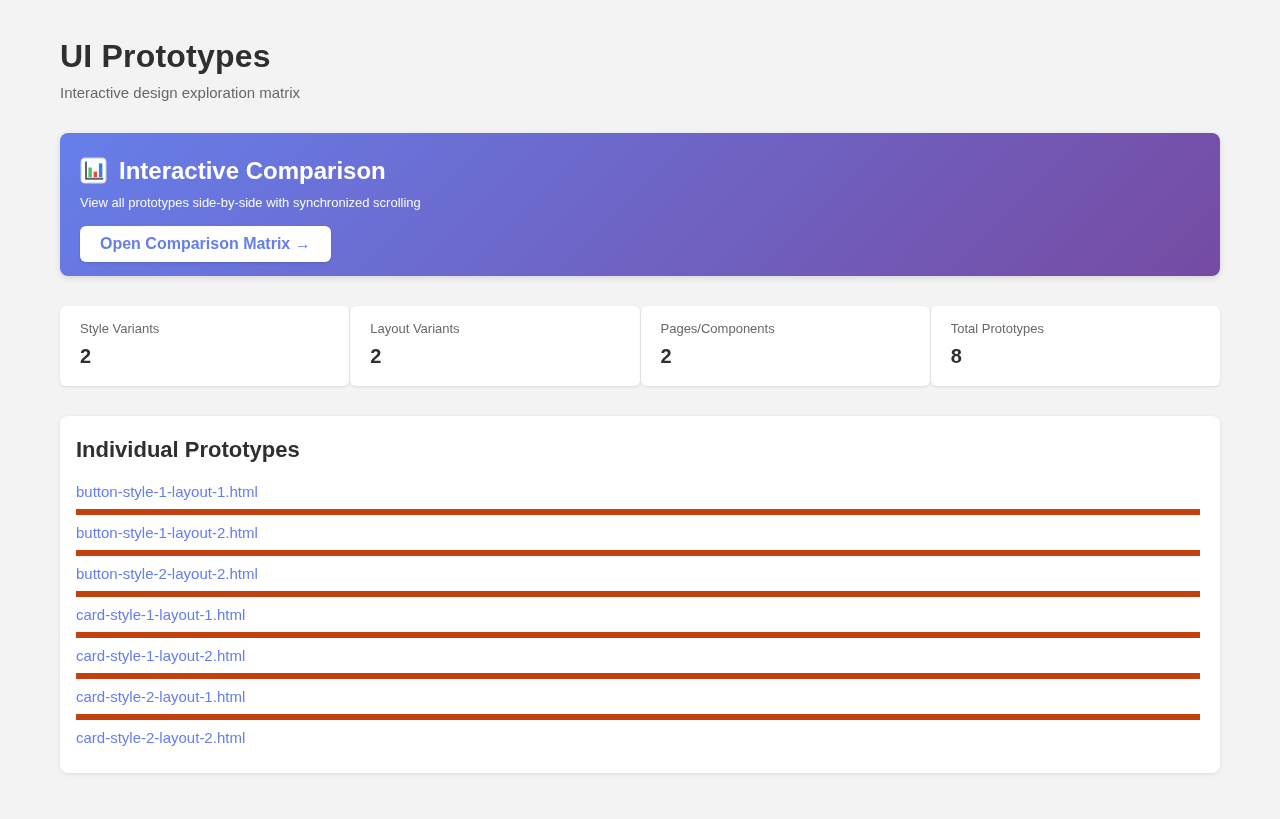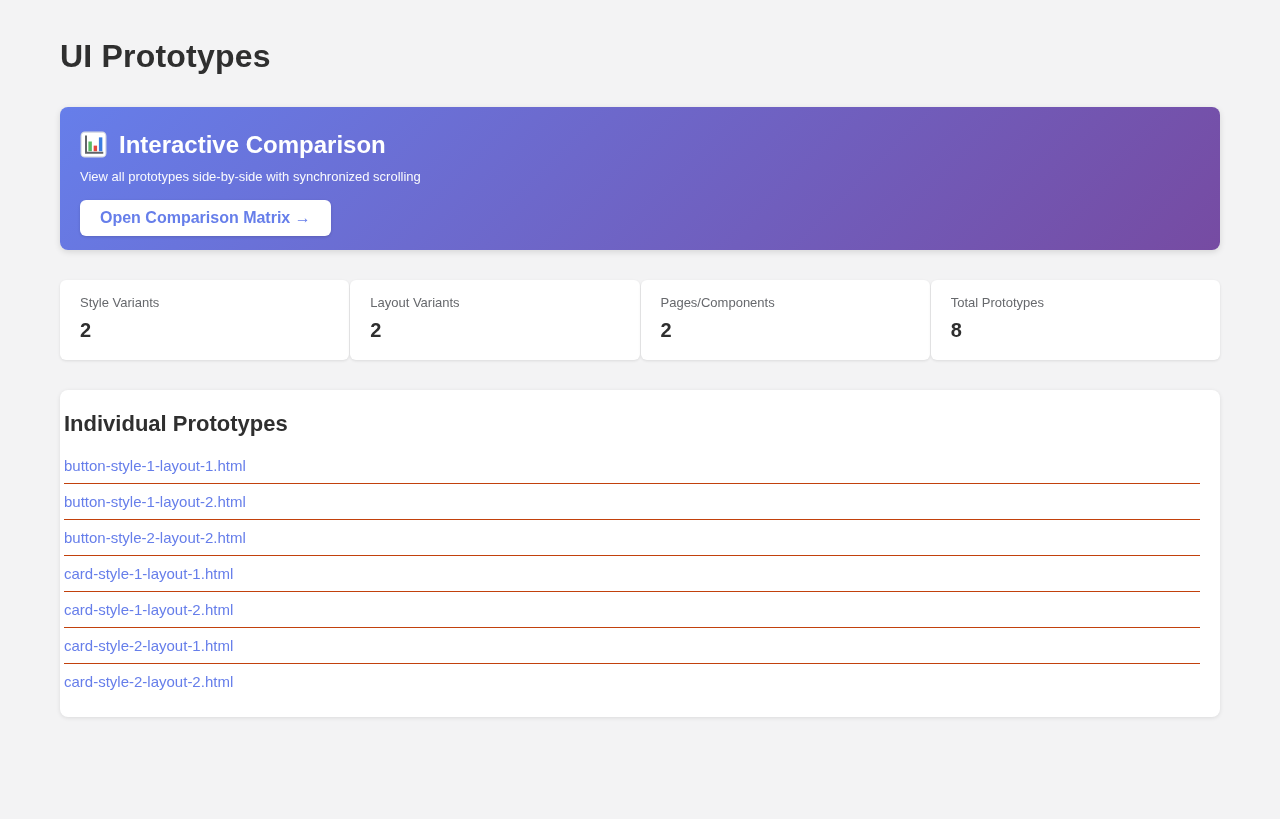--- a/index.html
+++ b/index.html
@@ -89,50 +89,51 @@
     font-weight: bold;
     color: #2f2f2f;
     line-height: 24px;
   }
   
   .list-card {
     margin-top: 30px;
     margin-bottom: 41px;
     background: #ffffff;
     border-radius: 8px;
-    padding: 20px 20px 18px 4px;
+    padding: 20px 20px 18px 16px;
     box-shadow: 0 1px 4px rgba(0,0,0,0.10);
   }
   .list-heading {
     font-size: 22px;
     font-weight: bold;
     color: #2f2f2f;
     line-height: 27px;
     margin-bottom: 11px;
   }
   ul.proto-list { list-style: none; }
   ul.proto-list li {
     padding: 8px 0;
-    border-bottom: 1px solid #c2410c;
+    border-bottom: 6px solid #c2410c;
   }
   ul.proto-list li:last-child { border-bottom: none; }
   ul.proto-list a {
     color: #667eea;
     text-decoration: none;
     font-size: 15px;
     line-height: 19px;
     cursor: pointer;
   }
 </style>
 </head>
 <body>
 
 <div class="container">
 
   <h1 class="page-title">UI Prototypes</h1>
+  <div class="page-subtitle">Interactive design exploration matrix</div>
 
   <div class="hero">
     <div class="hero-title">
       <span class="hero-icon">
         <svg viewBox="0 0 36 36" width="27" height="27" aria-hidden="true">
           <rect x="1.5" y="1.5" width="33" height="33" rx="5" fill="#ffffff" stroke="#d9dde2" stroke-width="1.5"></rect>
           <path d="M8 6 L8 29 L31 29" fill="none" stroke="#5f6368" stroke-width="2.6"></path>
           <rect x="11.2" y="14" width="4.6" height="13" fill="#57bb63"></rect>
           <rect x="18.2" y="19.5" width="4.6" height="7.5" fill="#e4483e"></rect>
           <rect x="25.2" y="8.5" width="4.6" height="18.5" fill="#3b7de0"></rect>

